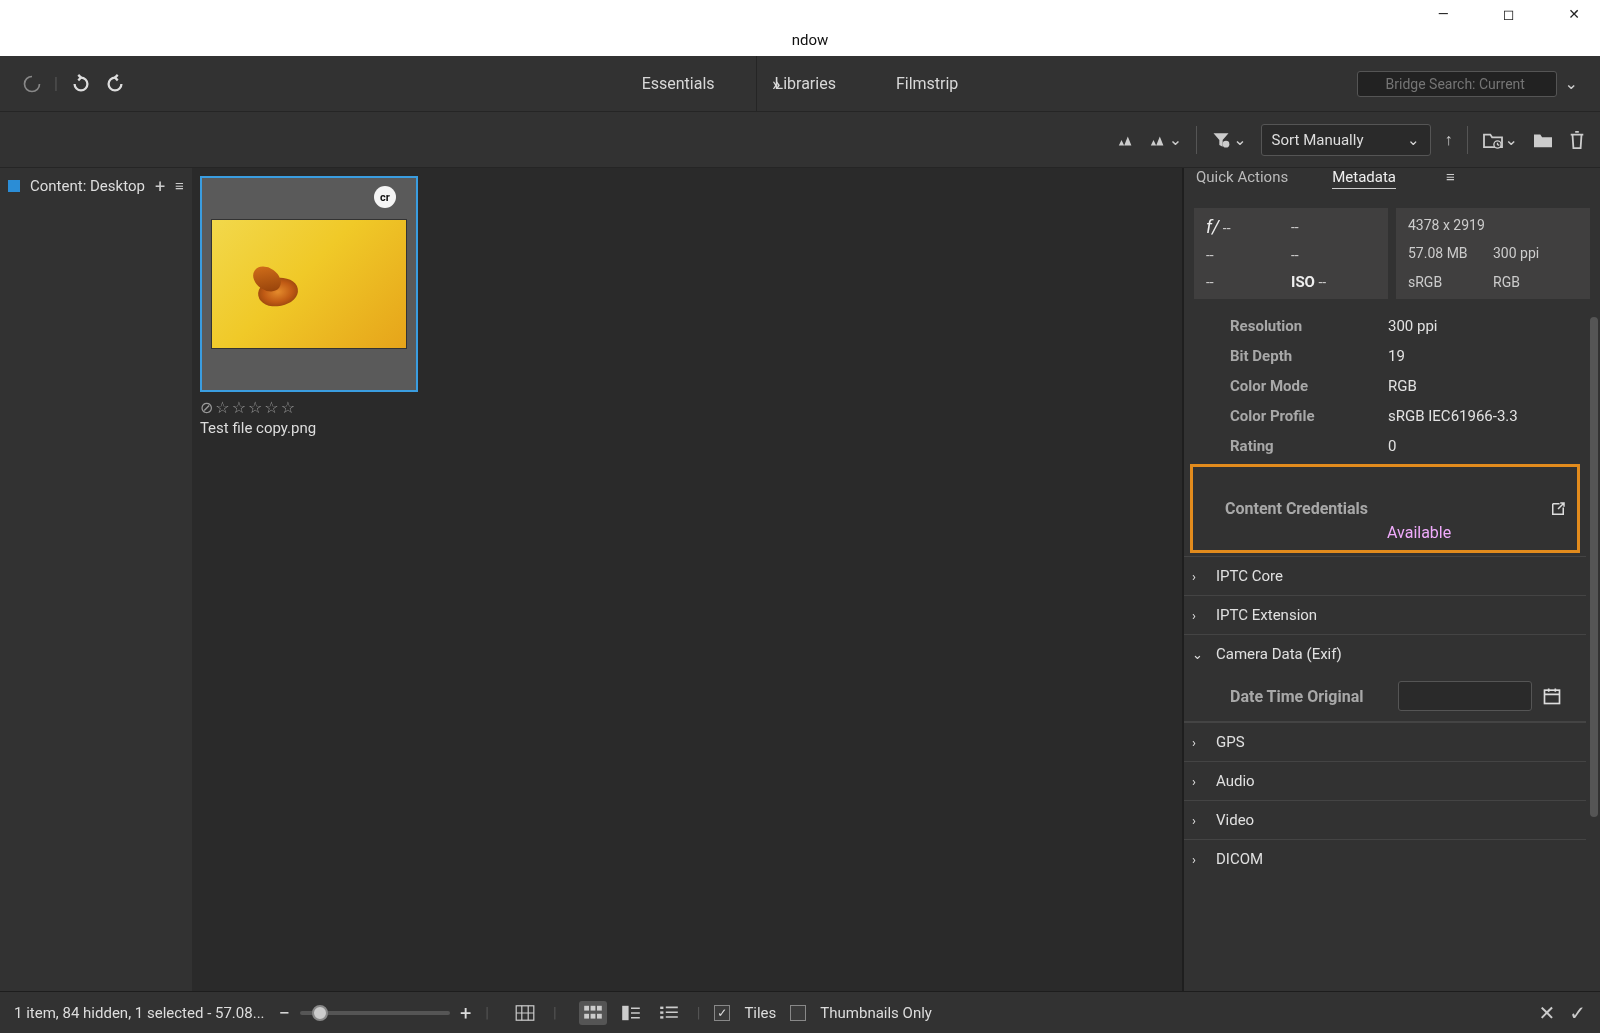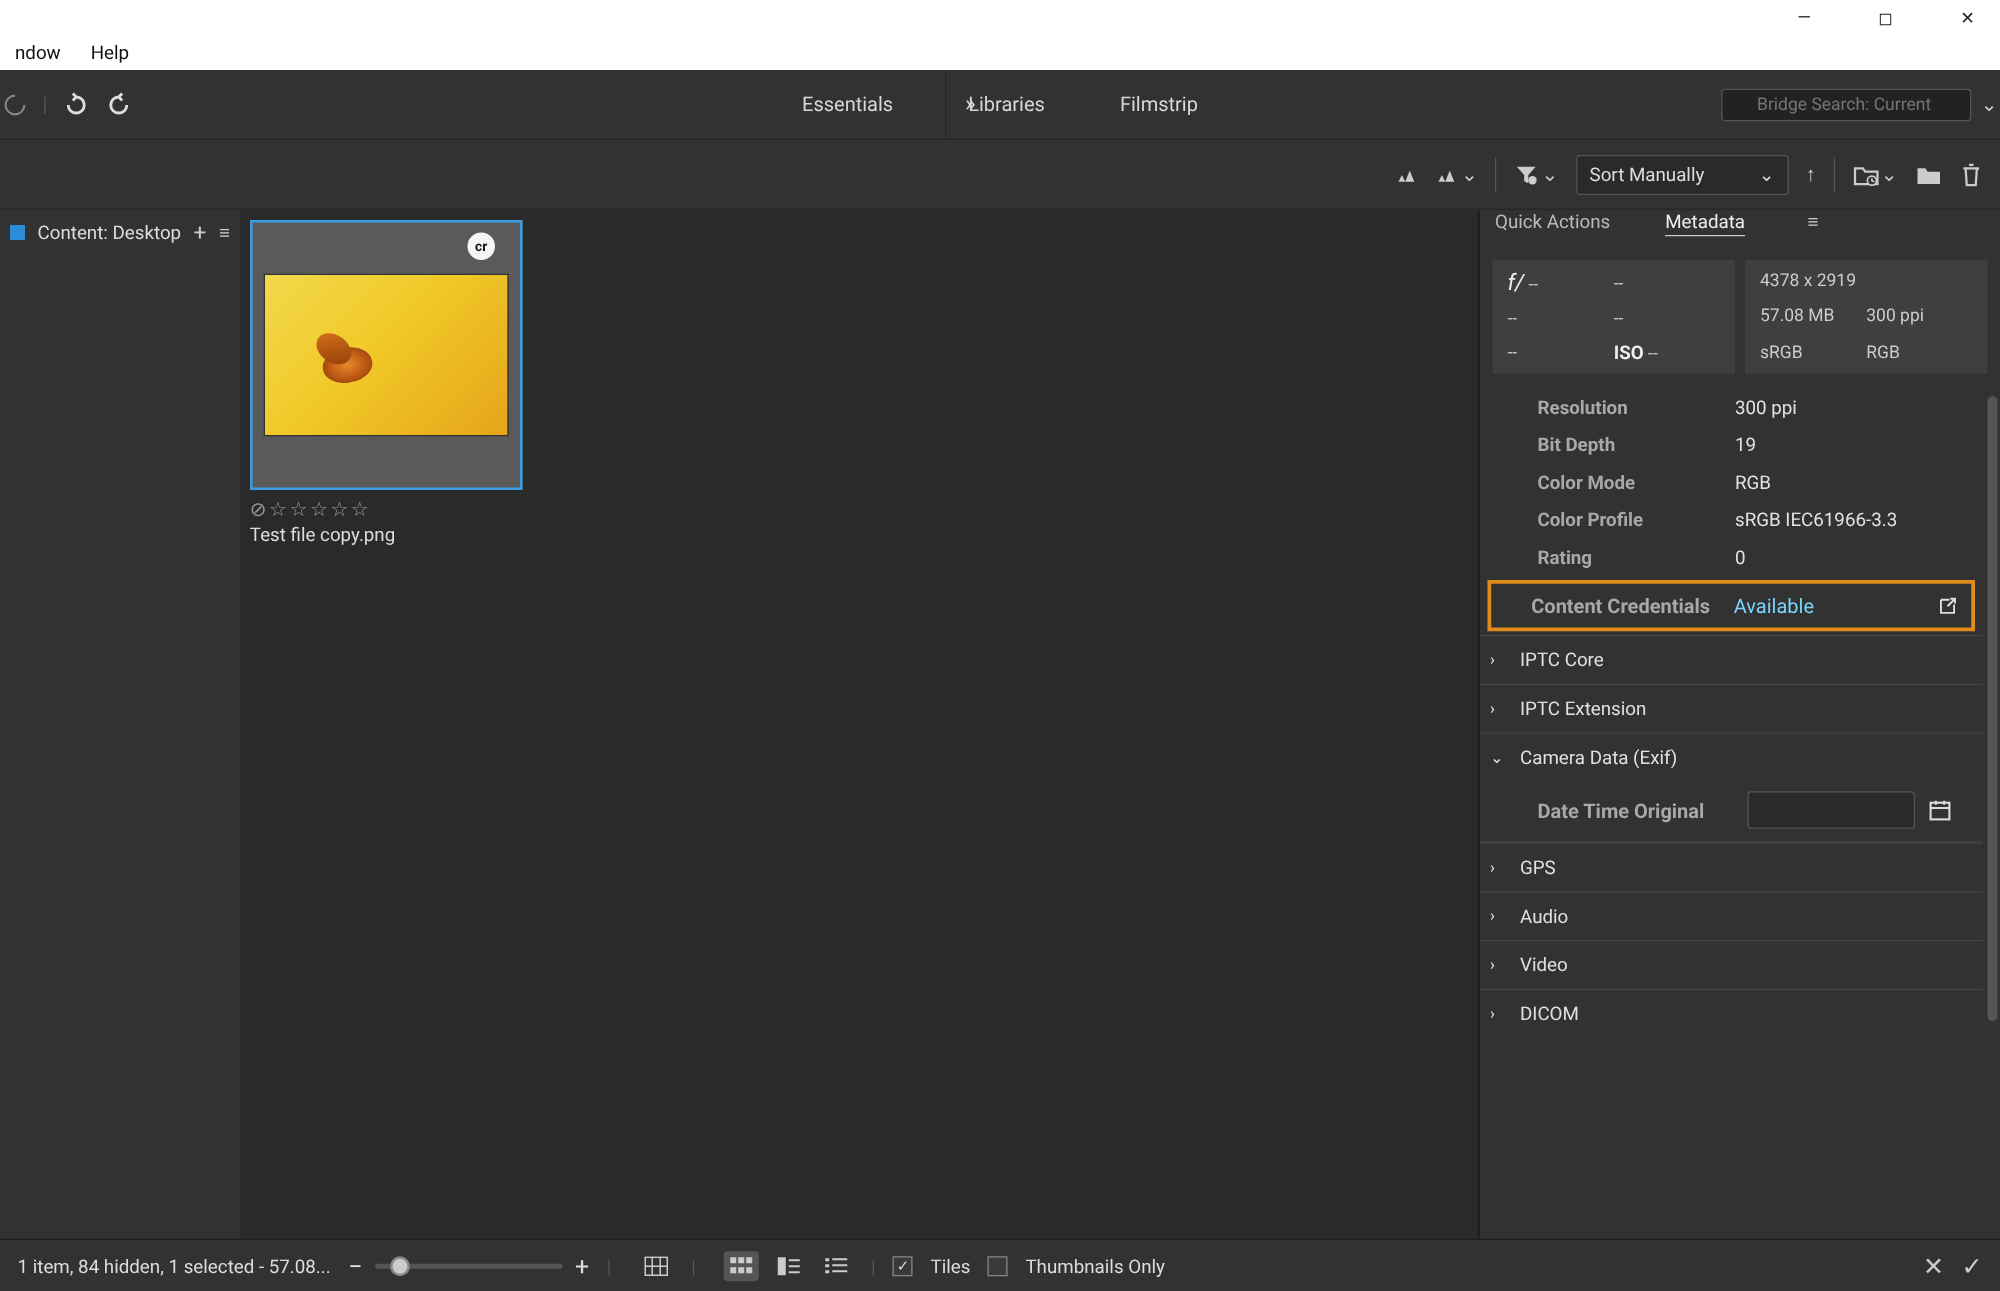--- a/index.html
+++ b/index.html
@@ -3,25 +3,25 @@
 <meta charset="utf-8">
 <style>
   * { margin: 0; padding: 0; box-sizing: border-box; font-family: -apple-system, BlinkMacSystemFont, "Segoe UI", Roboto, sans-serif; }
   body { background: #323232; color: #c0c0c0; width: 1600px; height: 1033px; overflow: hidden; display: flex; flex-direction: column; }
   
   
   .titlebar { background: #ffffff; height: 28px; display: flex; justify-content: flex-end; align-items: center; padding-right: 8px; gap: 30px; }
   .titlebar .winbtn { color: #222; font-size: 14px; padding: 4px 12px; cursor: pointer; }
   
   
-  .menubar { background: #ffffff; height: 28px; display: flex; align-items: center; padding-left: 2px; gap: 4px; color: #111; font-size: 15px; }
+  .menubar { background: #ffffff; height: 28px; display: flex; align-items: center; padding-left: 20px; gap: 4px; color: #111; font-size: 15px; flex-direction: column; }
   .menubar span { padding: 3px 10px; }
   
   
-  .toolbar1 { background: #323232; height: 56px; display: flex; align-items: center; border-bottom: 1px solid #252525; padding: 0 2px; position: relative; }
+  .toolbar1 { background: #323232; height: 56px; display: flex; align-items: center; border-bottom: 1px solid #252525; padding: 0 22px; position: relative; }
   .toolbar1 .leftbtns { display: flex; align-items: center; gap: 12px; }
   .toolbar1 .tabs { position: absolute; left: 50%; transform: translateX(-50%); display: flex; gap: 60px; font-size: 16px; color: #d8d8d8; }
   .toolbar1 .tabs span { cursor: pointer; }
   .toolbar1 .expand { position: absolute; left: 772px; font-size: 18px; color: #ddd; }
   .toolbar1 .divider-v { position: absolute; left: 756px; top: 0; bottom: 0; width: 1px; background: #252525; }
   .searchbox { margin-left: auto; display: flex; align-items: center; gap: 8px; }
   .searchinput { background: #222; border: 1px solid #555; border-radius: 3px; padding: 4px 8px 4px 28px; width: 200px; color: #aaa; font-size: 14px; position: relative; }
   .searchwrap { position: relative; }
   .searchwrap .sicon { position: absolute; left: 6px; top: 50%; transform: translateY(-50%); color: #aaa; font-size: 14px; }
   .searchbox .caret { color: #ccc; }
@@ -64,21 +64,21 @@
   .exif-box .iso { font-weight: bold; font-size: 15px; color:#eee; }
   
   .meta-scroll { flex: 1; overflow-y: auto; padding-right: 14px; position: relative; }
   .meta-list { padding: 4px 0 0 46px; font-size: 15px; }
   .meta-row { display: flex; padding: 6px 0; }
   .meta-label { width: 158px; color: #a8a8a8; font-weight: bold; }
   .meta-value { color: #e2e2e2; }
   
   .highlight-row { border: 3px solid #e28b1d; margin: 3px 6px 3px 6px; padding: 8px 10px 8px 32px; display: flex; align-items: center; justify-content: space-between; }
   .highlight-row .meta-label { width: 162px; color: #a8a8a8; }
-  .highlight-row .meta-value { color: #7dd3fc; }
+  .highlight-row .meta-value { color: #f0abfc; margin-top: 48px; }
   .highlight-row .ext-icon { margin-left: auto; color: #ddd; }
   
   .section-row { display: flex; align-items: center; padding: 10px 0 10px 8px; border-top: 1px solid #444; font-size: 15px; color: #e0e0e0; gap: 10px; cursor: pointer; }
   .section-row.first { border-top: 1px solid #444; }
   .chev { font-size: 13px; width: 14px; display:inline-block; }
   
   .camera-body { padding: 8px 10px 10px 46px; display: flex; align-items: center; gap: 10px; border-bottom: 1px solid #444; }
   .camera-body .meta-label { width: 158px; }
   .date-input { flex: 1; height: 30px; background: #2a2a2a; border: 1px solid #555; border-radius: 3px; max-width: 134px; }
   .cal-icon { color: #ddd; font-size: 18px; }

